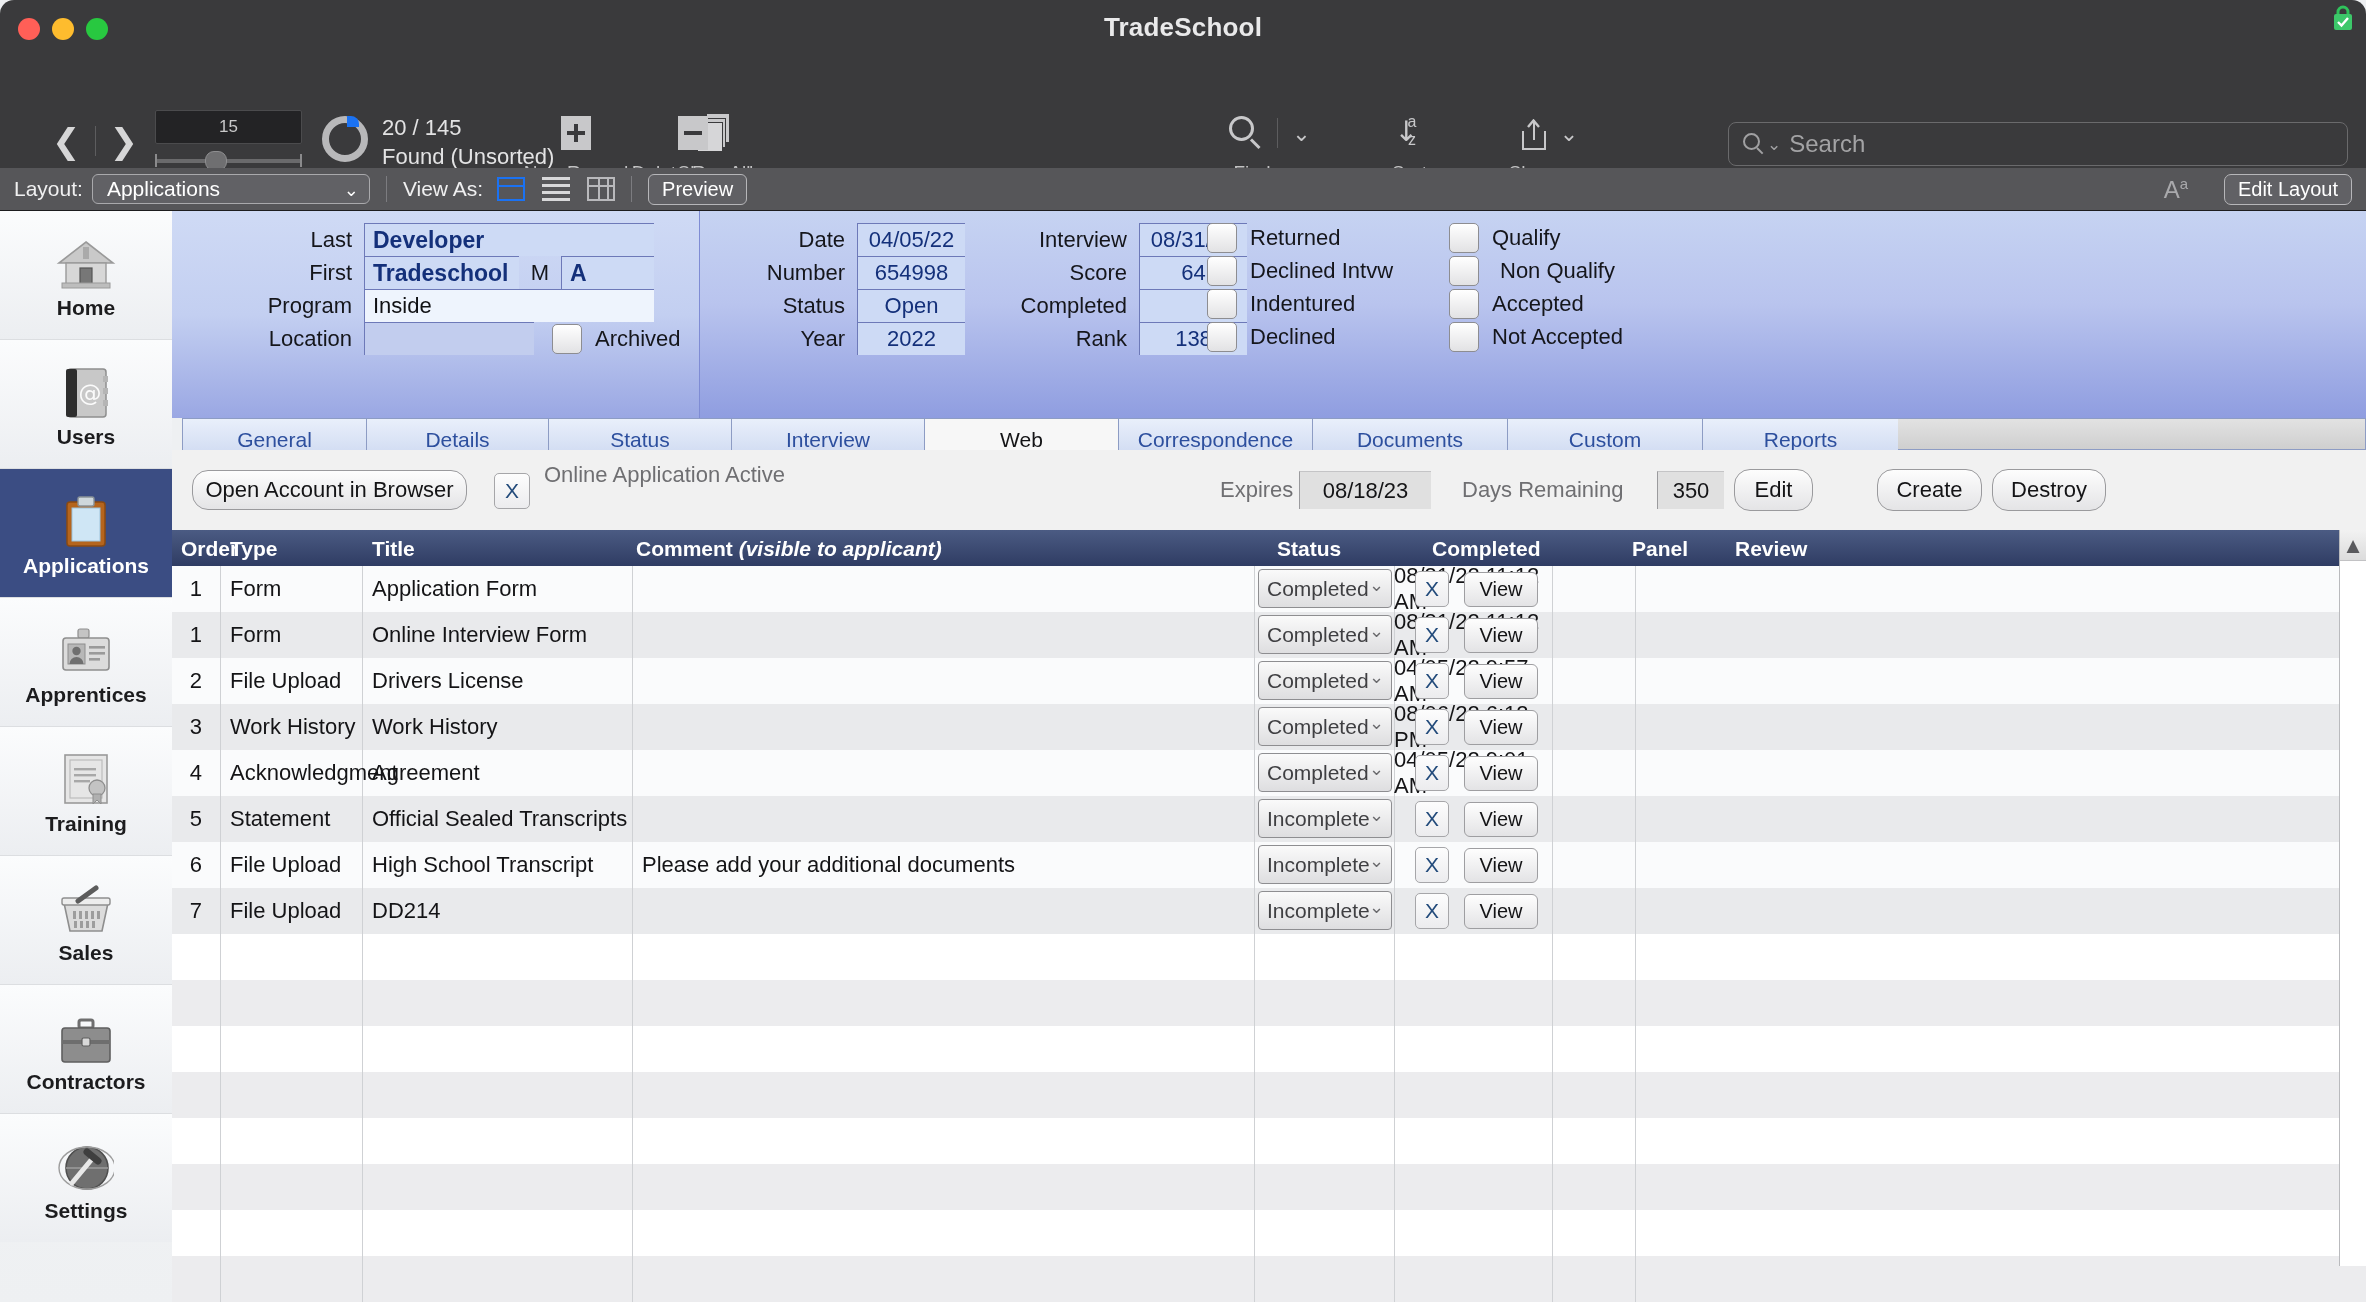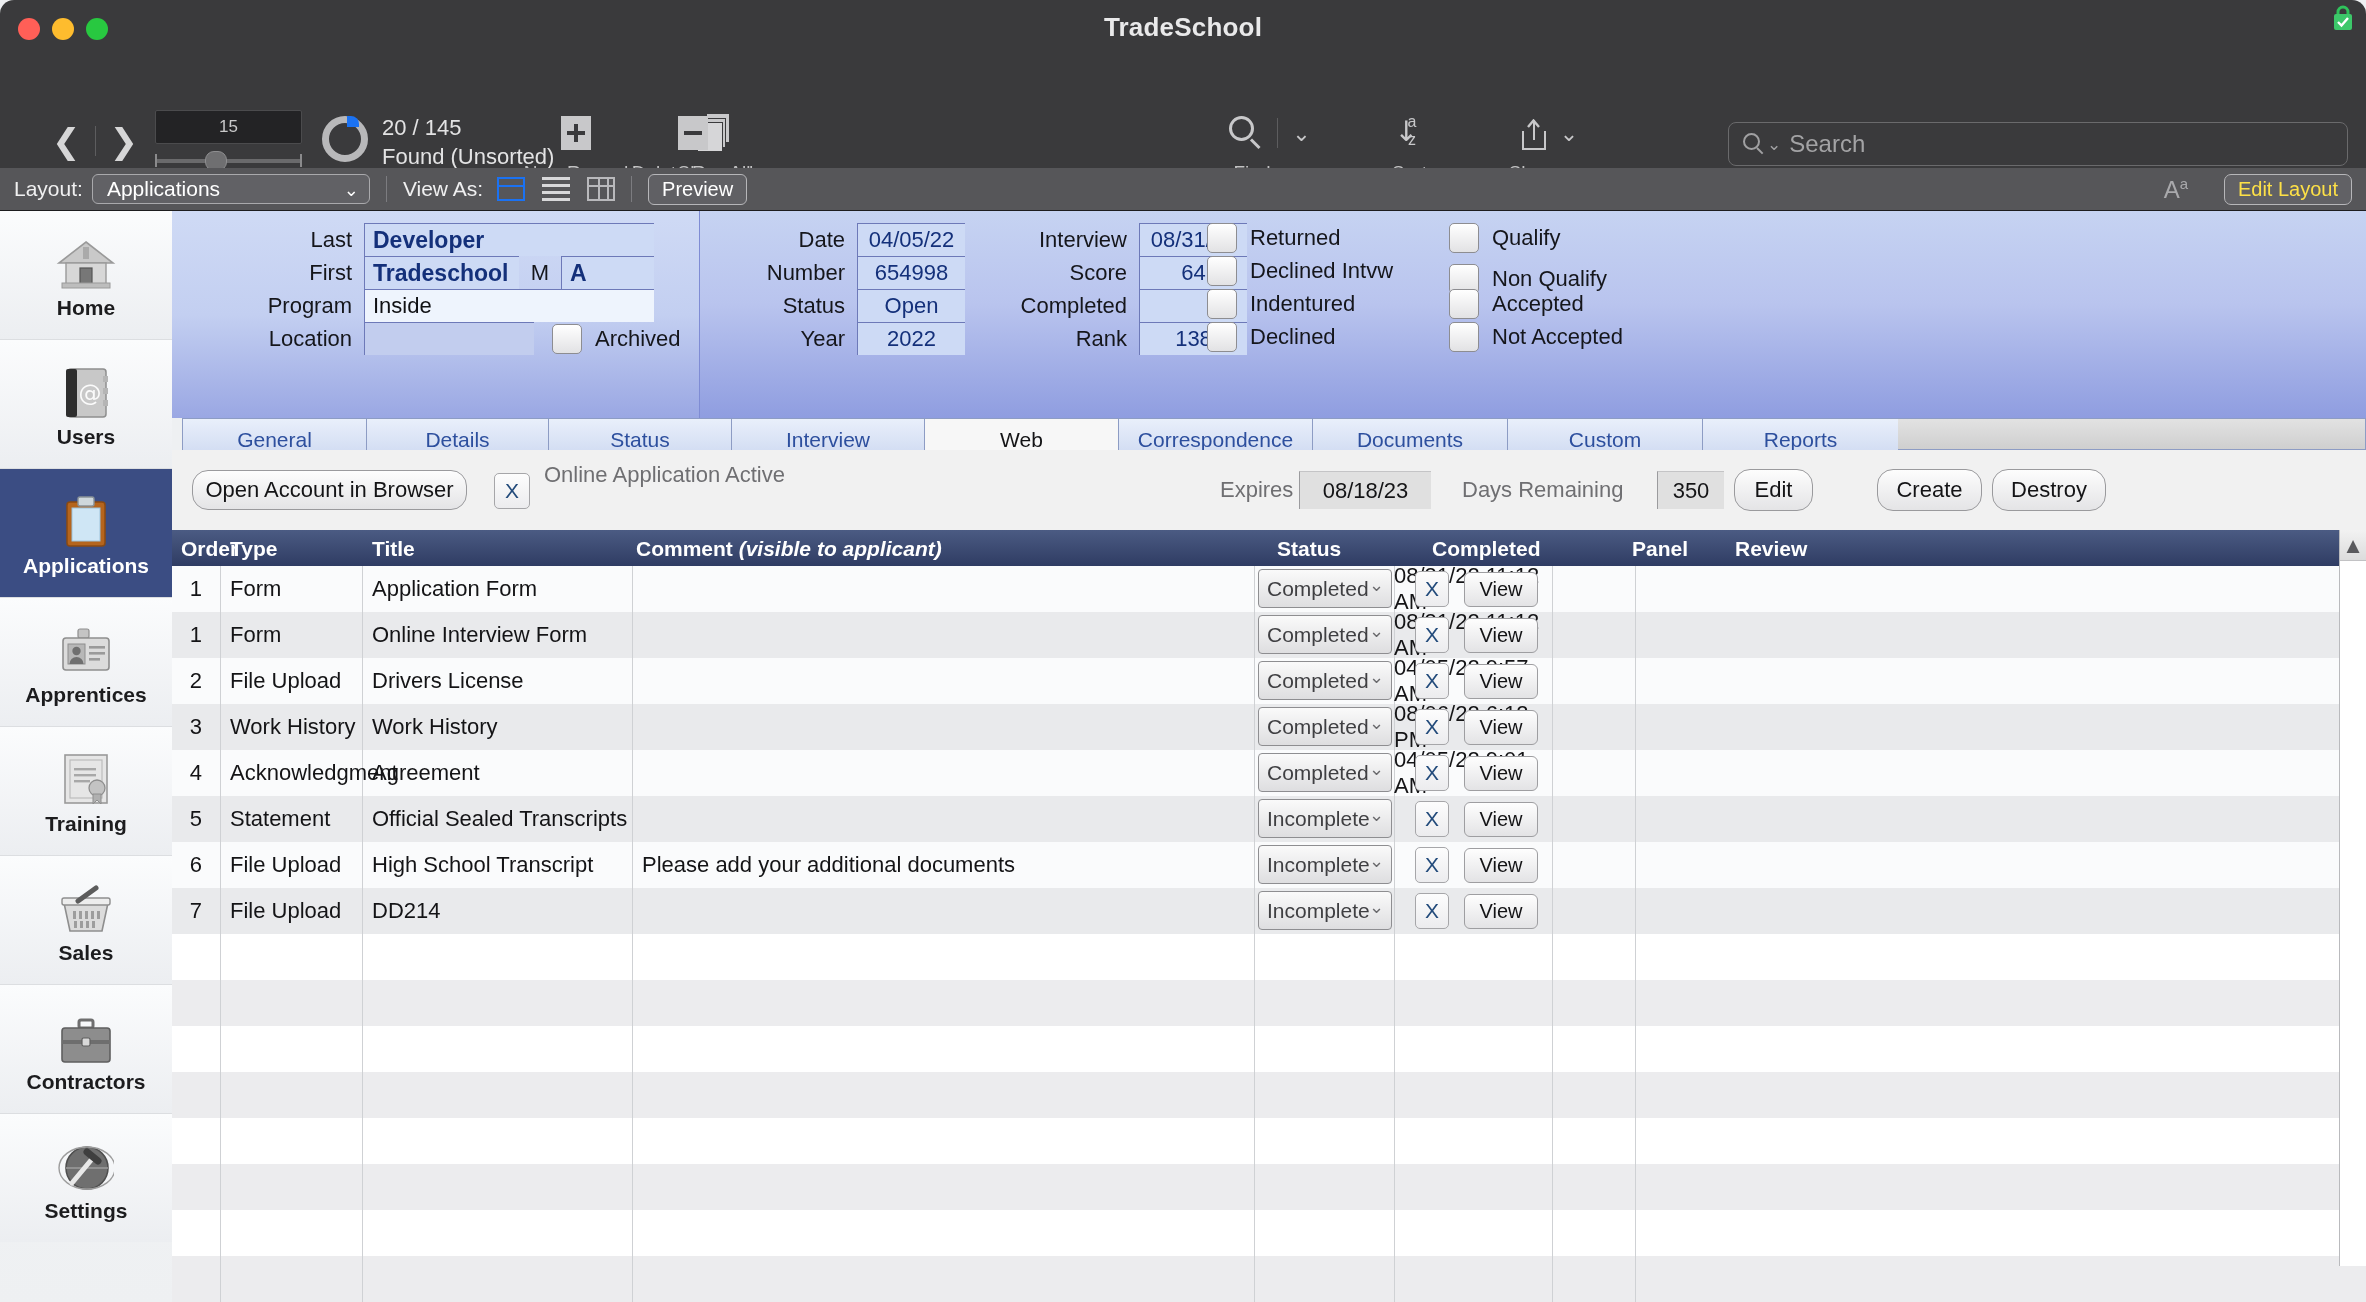--- a/index.html
+++ b/index.html
@@ -127,21 +127,21 @@
   .vi-tbl:before{content:"";position:absolute;left:0;top:6px;width:100%;height:2px;background:#b9b9bc;}
   .vi-tbl:after{content:"";position:absolute;left:9px;top:0;width:2px;height:100%;background:#b9b9bc;box-shadow:9px 0 0 #b9b9bc;}
   .previewbtn{
     margin-left:16px;height:29px;border:1px solid #b6b6b9;border-radius:6px;background:#606064;
     color:#fff;font-size:20px;display:flex;align-items:center;padding:0 13px;
   }
   .aa{position:absolute;right:178px;top:7px;color:#a9a9ac;font-size:24px;}
   .aa sup{font-size:15px;}
   .editlayout{
     position:absolute;right:14px;top:6px;height:29px;border:1px solid #b6b6b9;border-radius:7px;
-    background:#616165;color:#fde047;font-size:20px;display:flex;align-items:center;padding:0 13px;
+    background:#616165;color:#ffffff;font-size:20px;display:flex;align-items:center;padding:0 13px;
   }
 
   
   .sidebar{
     position:absolute;left:0;top:211px;width:172px;height:1091px;
     background:linear-gradient(#fdfdfe,#eef0f2);border-right:1px solid #9a9a9a;
   }
   .sitem{
     height:128px;border-bottom:1px solid #dcdee1;
     display:flex;flex-direction:column;align-items:center;justify-content:center;
@@ -594,21 +594,21 @@
         </div>
       <div class="frow" style="left:1035px;top:111px;">
           <div class="cbx"></div>
           <div class="cbl">Declined</div>
         </div>
 
       <div class="frow" style="left:1277px;top:12px;">
           <div class="cbx"></div>
           <div class="cbl">Qualify</div>
         </div>
-      <div class="frow" style="left:1277px;top:53px;">
+      <div class="frow" style="left:1277px;top:45px;gap:8px;">
           <div class="cbx"></div>
           <div class="cbl">Non Qualify</div>
         </div>
       <div class="frow" style="left:1277px;top:78px;">
           <div class="cbx"></div>
           <div class="cbl">Accepted</div>
         </div>
       <div class="frow" style="left:1277px;top:111px;">
           <div class="cbx"></div>
           <div class="cbl">Not Accepted</div>

